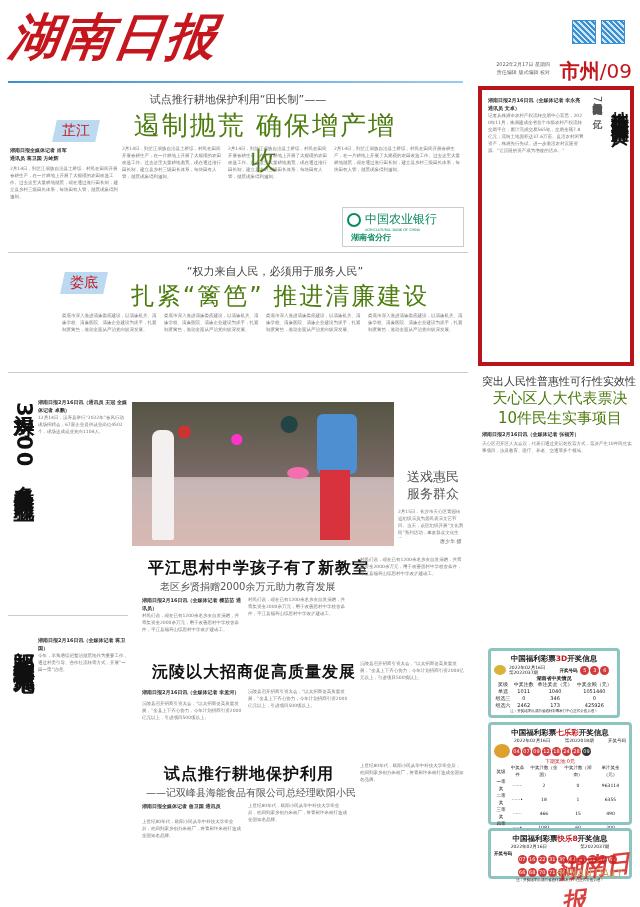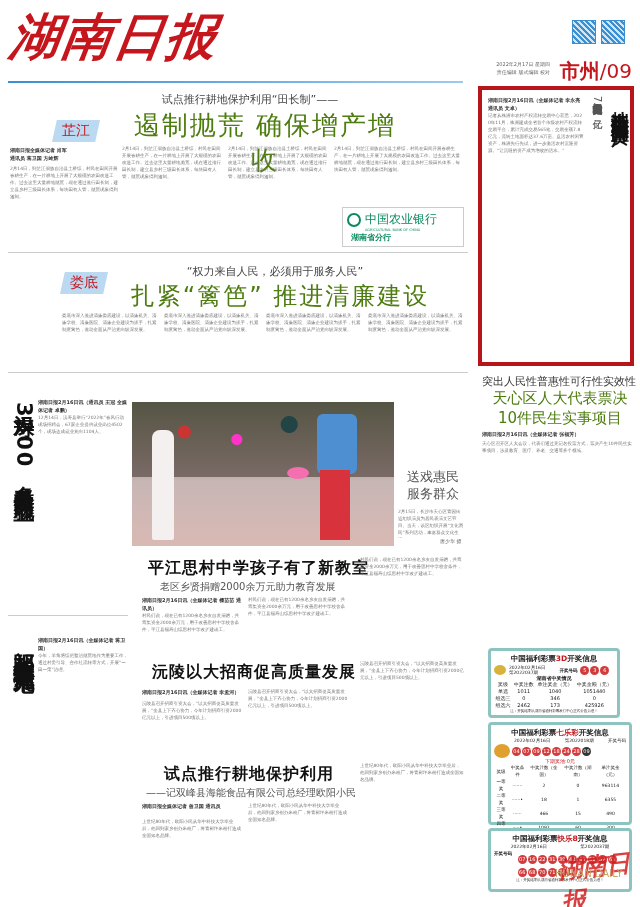--- a/index.html
+++ b/index.html
@@ -30,21 +30,21 @@
 <body>
 
 <div class="abs masthead">湖南日报</div>
 <div class="abs qr" style="left:572px;top:20px"></div>
 <div class="abs qr" style="left:601px;top:20px"></div>
 <div class="abs dateline"><span>2022年2月17日 星期四</span><br><span>责任编辑 版式编辑 校对</span></div>
 <div class="abs pageno"><span>市州</span><span class="num">/09</span></div>
 <div class="abs topline"></div>
 
 <div class="abs tag" style="left:52px;top:120px">芷江</div>
-<div class="abs kicker" style="left:150px;top:92px;width:200px">试点推行耕地保护利用“田长制”——</div>
+<div class="abs kicker" style="left:138px;top:92px;width:200px">试点推行耕地保护利用“田长制”——</div>
 <div class="abs hl" style="left:120px;top:108px;width:290px;font-size:26px">遏制抛荒 确保增产增收</div>
 <div class="abs byline" style="left:10px;top:146px;width:62px">湖南日报全媒体记者 肖军 通讯员 蒋卫国 方岭辉</div>
 <div class="abs txt" style="left:10px;top:165px;width:108px;height:76px">2月14日，到芷江侗族自治县土桥镇，村民在田间开展春耕生产，在一片耕地上开展了大规模的农田改造工作。过去这里大量耕地抛荒，现在通过推行田长制，建立县乡村三级田长体系，每块田有人管，抛荒现象得到遏制。</div>
 <div class="abs txt" style="left:122px;top:145px;width:100px;height:96px">2月14日，到芷江侗族自治县土桥镇，村民在田间开展春耕生产，在一片耕地上开展了大规模的农田改造工作。过去这里大量耕地抛荒，现在通过推行田长制，建立县乡村三级田长体系，每块田有人管，抛荒现象得到遏制。</div>
 <div class="abs txt" style="left:228px;top:145px;width:100px;height:96px">2月14日，到芷江侗族自治县土桥镇，村民在田间开展春耕生产，在一片耕地上开展了大规模的农田改造工作。过去这里大量耕地抛荒，现在通过推行田长制，建立县乡村三级田长体系，每块田有人管，抛荒现象得到遏制。</div>
 <div class="abs txt" style="left:334px;top:145px;width:130px;height:60px">2月14日，到芷江侗族自治县土桥镇，村民在田间开展春耕生产，在一片耕地上开展了大规模的农田改造工作。过去这里大量耕地抛荒，现在通过推行田长制，建立县乡村三级田长体系，每块田有人管，抛荒现象得到遏制。</div>
 
 <div class="abs" style="left:342px;top:207px;width:122px;height:40px;border:1px solid #ccc;padding:3px 4px">
   <div style="display:flex;align-items:center">
     <div style="width:14px;height:14px;border-radius:50%;border:2px solid #0a8a5e;margin-right:4px"></div>
@@ -235,21 +235,21 @@
           <td>····</td>
           <td>92661</td>
           <td>2079</td>
           <td>5</td>
         </tr>
   </tbody>
     </table>
   <div style="font-size:3.5px;text-align:center">注：开奖结果以湖南省福利彩票发行中心正式公告为准！</div>
 </div>
 
-<div class="abs lottery" style="left:488px;top:828px;width:144px;height:64px">
+<div class="abs lottery" style="left:488px;top:828px;width:144px;height:51px">
   <div style="font-size:7.5px;font-weight:bold;text-align:center"><span>中国福利彩票</span><span style="color:#c4161c">快乐8</span><span>开奖信息</span></div>
   <div style="display:flex;font-size:4.5px;justify-content:space-around">
       <span>2022年02月16日</span>
       <span>第2022037期</span>
     </div>
   <div style="display:flex;align-items:flex-start;margin-top:2px">
     <div style="font-size:4.5px;font-weight:bold;width:24px">开奖号码</div>
     <div style="width:110px;line-height:10px">
       <span class="ball">07</span><span class="ball">16</span><span class="ball">22</span><span class="ball">31</span><span class="ball">39</span><span class="ball">42</span><span class="ball">45</span><span class="ball">51</span><span class="ball">57</span><span class="ball">63</span><span class="ball">66</span><span class="ball">68</span><span class="ball">70</span><span class="ball">71</span><span class="ball">74</span>
     </div>

